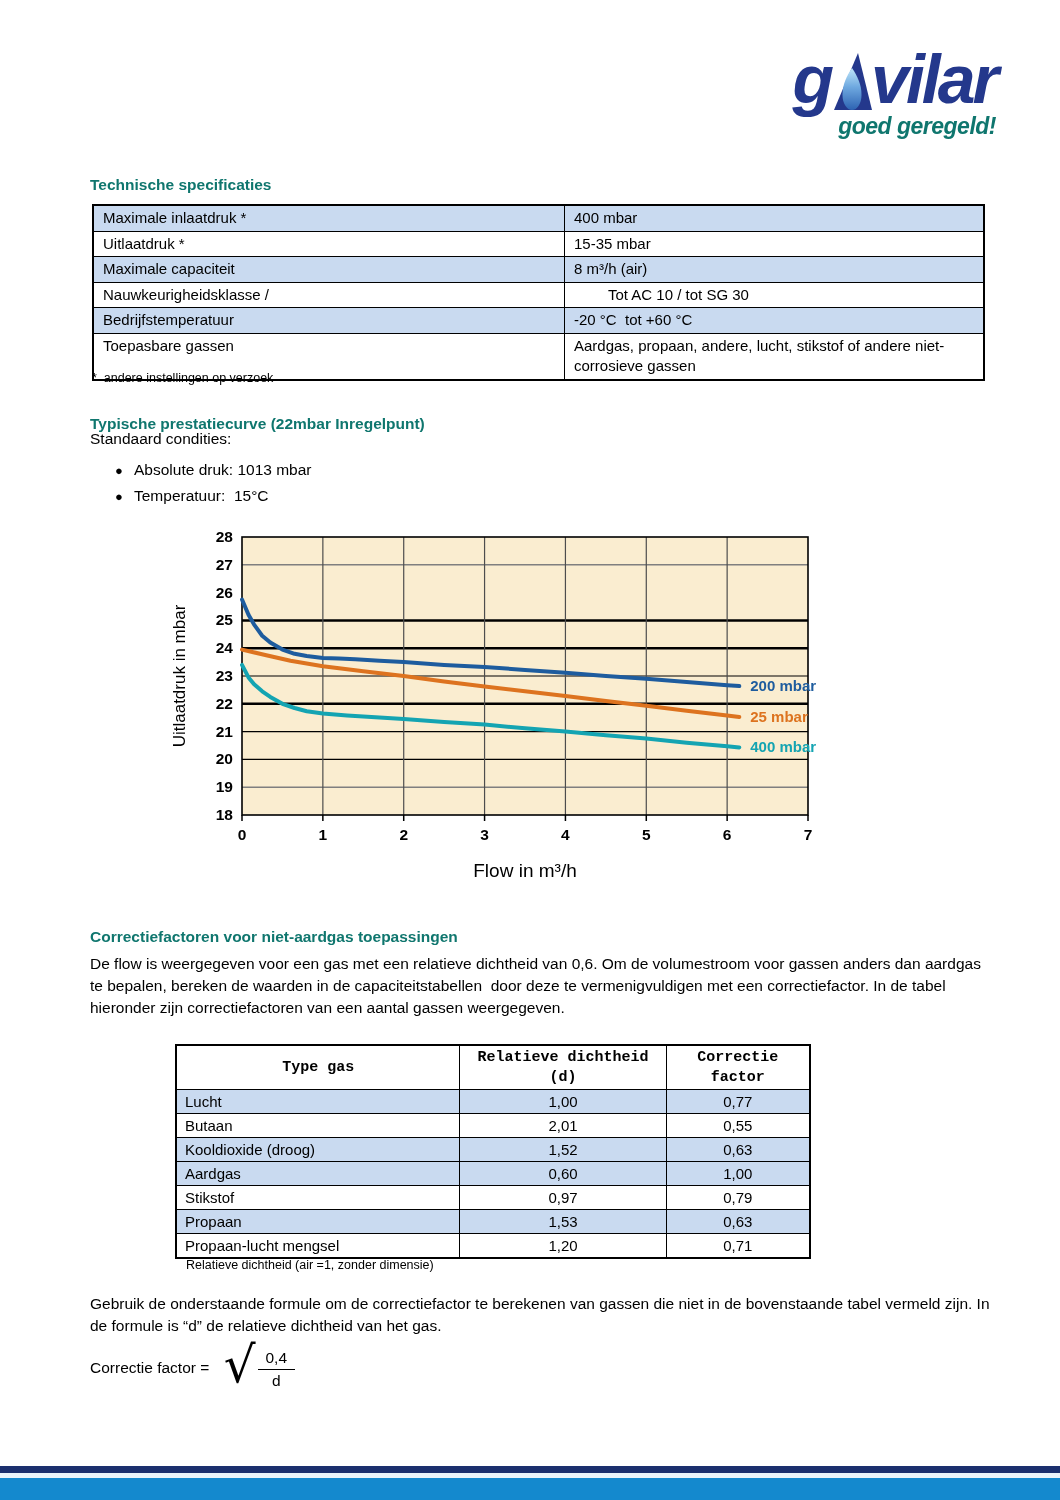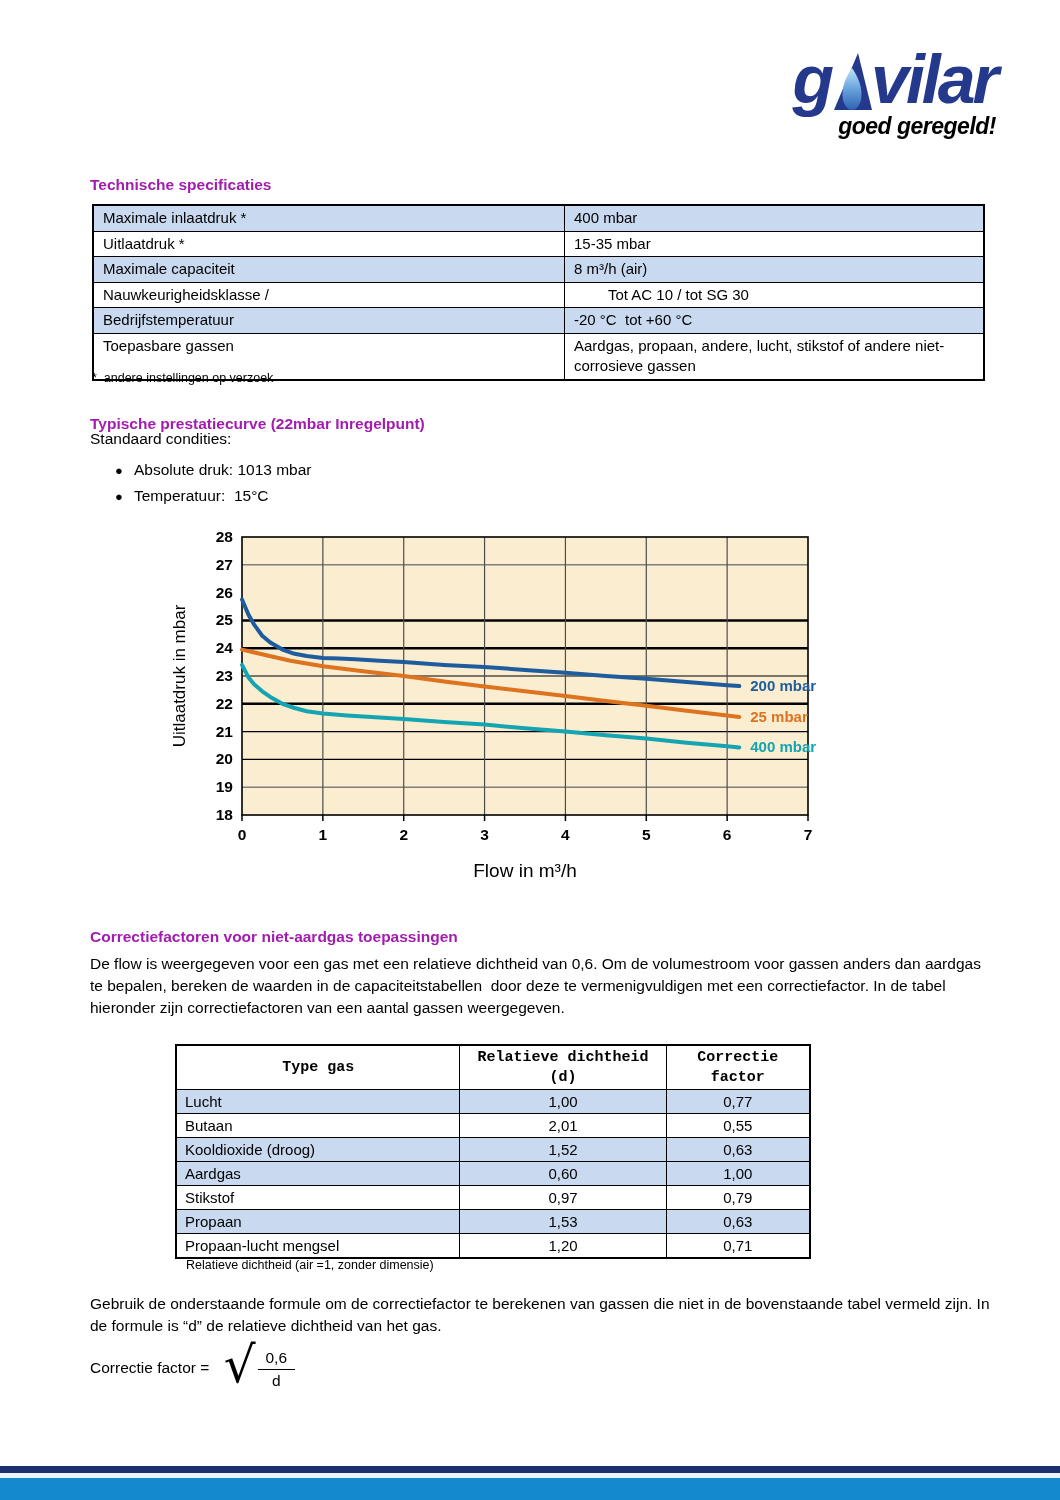--- a/index.html
+++ b/index.html
@@ -6,24 +6,24 @@
   .page{position:relative;width:1060px;height:1500px;background:#ffffff;overflow:hidden;
         font-family:"Liberation Sans","DejaVu Sans",sans-serif;color:#000;}
 
   
   .logo{position:absolute;left:710px;top:48px;width:286px;}
   .logo-main{display:flex;align-items:flex-end;justify-content:flex-end;
              font-style:italic;font-weight:700;font-size:68px;line-height:0.92;
              color:#24388C;letter-spacing:-3px;}
   .logo-a{width:46px;height:57px;margin:0 -2px 1px -4px;flex:0 0 auto;}
   .logo-tagline{text-align:right;font-style:italic;font-weight:700;font-size:23px;
-                color:#000000;margin-top:2px;letter-spacing:-0.5px;}
-
-  
-  .h-blue{position:absolute;font-size:15.5px;font-weight:700;color:#a21caf;}
+                color:#0f766e;margin-top:2px;letter-spacing:-0.5px;}
+
+  
+  .h-blue{position:absolute;font-size:15.5px;font-weight:700;color:#0f766e;}
   .body-text{position:absolute;font-size:15.5px;line-height:22px;white-space:pre-wrap;}
   .small-text{position:absolute;font-size:12.5px;}
 
   
   .spec-table{position:absolute;left:92px;top:204px;width:893px;border-collapse:collapse;
               font-size:15px;}
   .spec-table td{border:1.5px solid #000;padding:2px 9px;line-height:20.5px;vertical-align:top;}
   .spec-table{border:2px solid #000;}
   .spec-table td.c1{width:452px;}
   tr.shaded td{background:#C9DAF0;}
@@ -239,21 +239,21 @@
   </table>
 
   <div class="small-text" style="left:186px;top:1258px;">Relatieve dichtheid (air =1, zonder dimensie)</div>
 
   <div class="body-text" style="left:90px;top:1293px;width:905px;">Gebruik de onderstaande formule om de correctiefactor te berekenen van gassen die niet in de bovenstaande tabel vermeld zijn. In de formule is “d” de relatieve dichtheid van het gas.</div>
 
   <div class="formula">
     <span class="formula-label">Correctie factor = </span>
     <span class="radical">√</span>
     <span class="fraction">
-      <span class="num">0,6</span>
+      <span class="num">0,4</span>
       <span class="den">d</span>
     </span>
   </div>
 
   <div class="footer-navy"></div>
   <div class="footer-white"></div>
   <div class="footer-blue"></div>
 
 </div>
 

